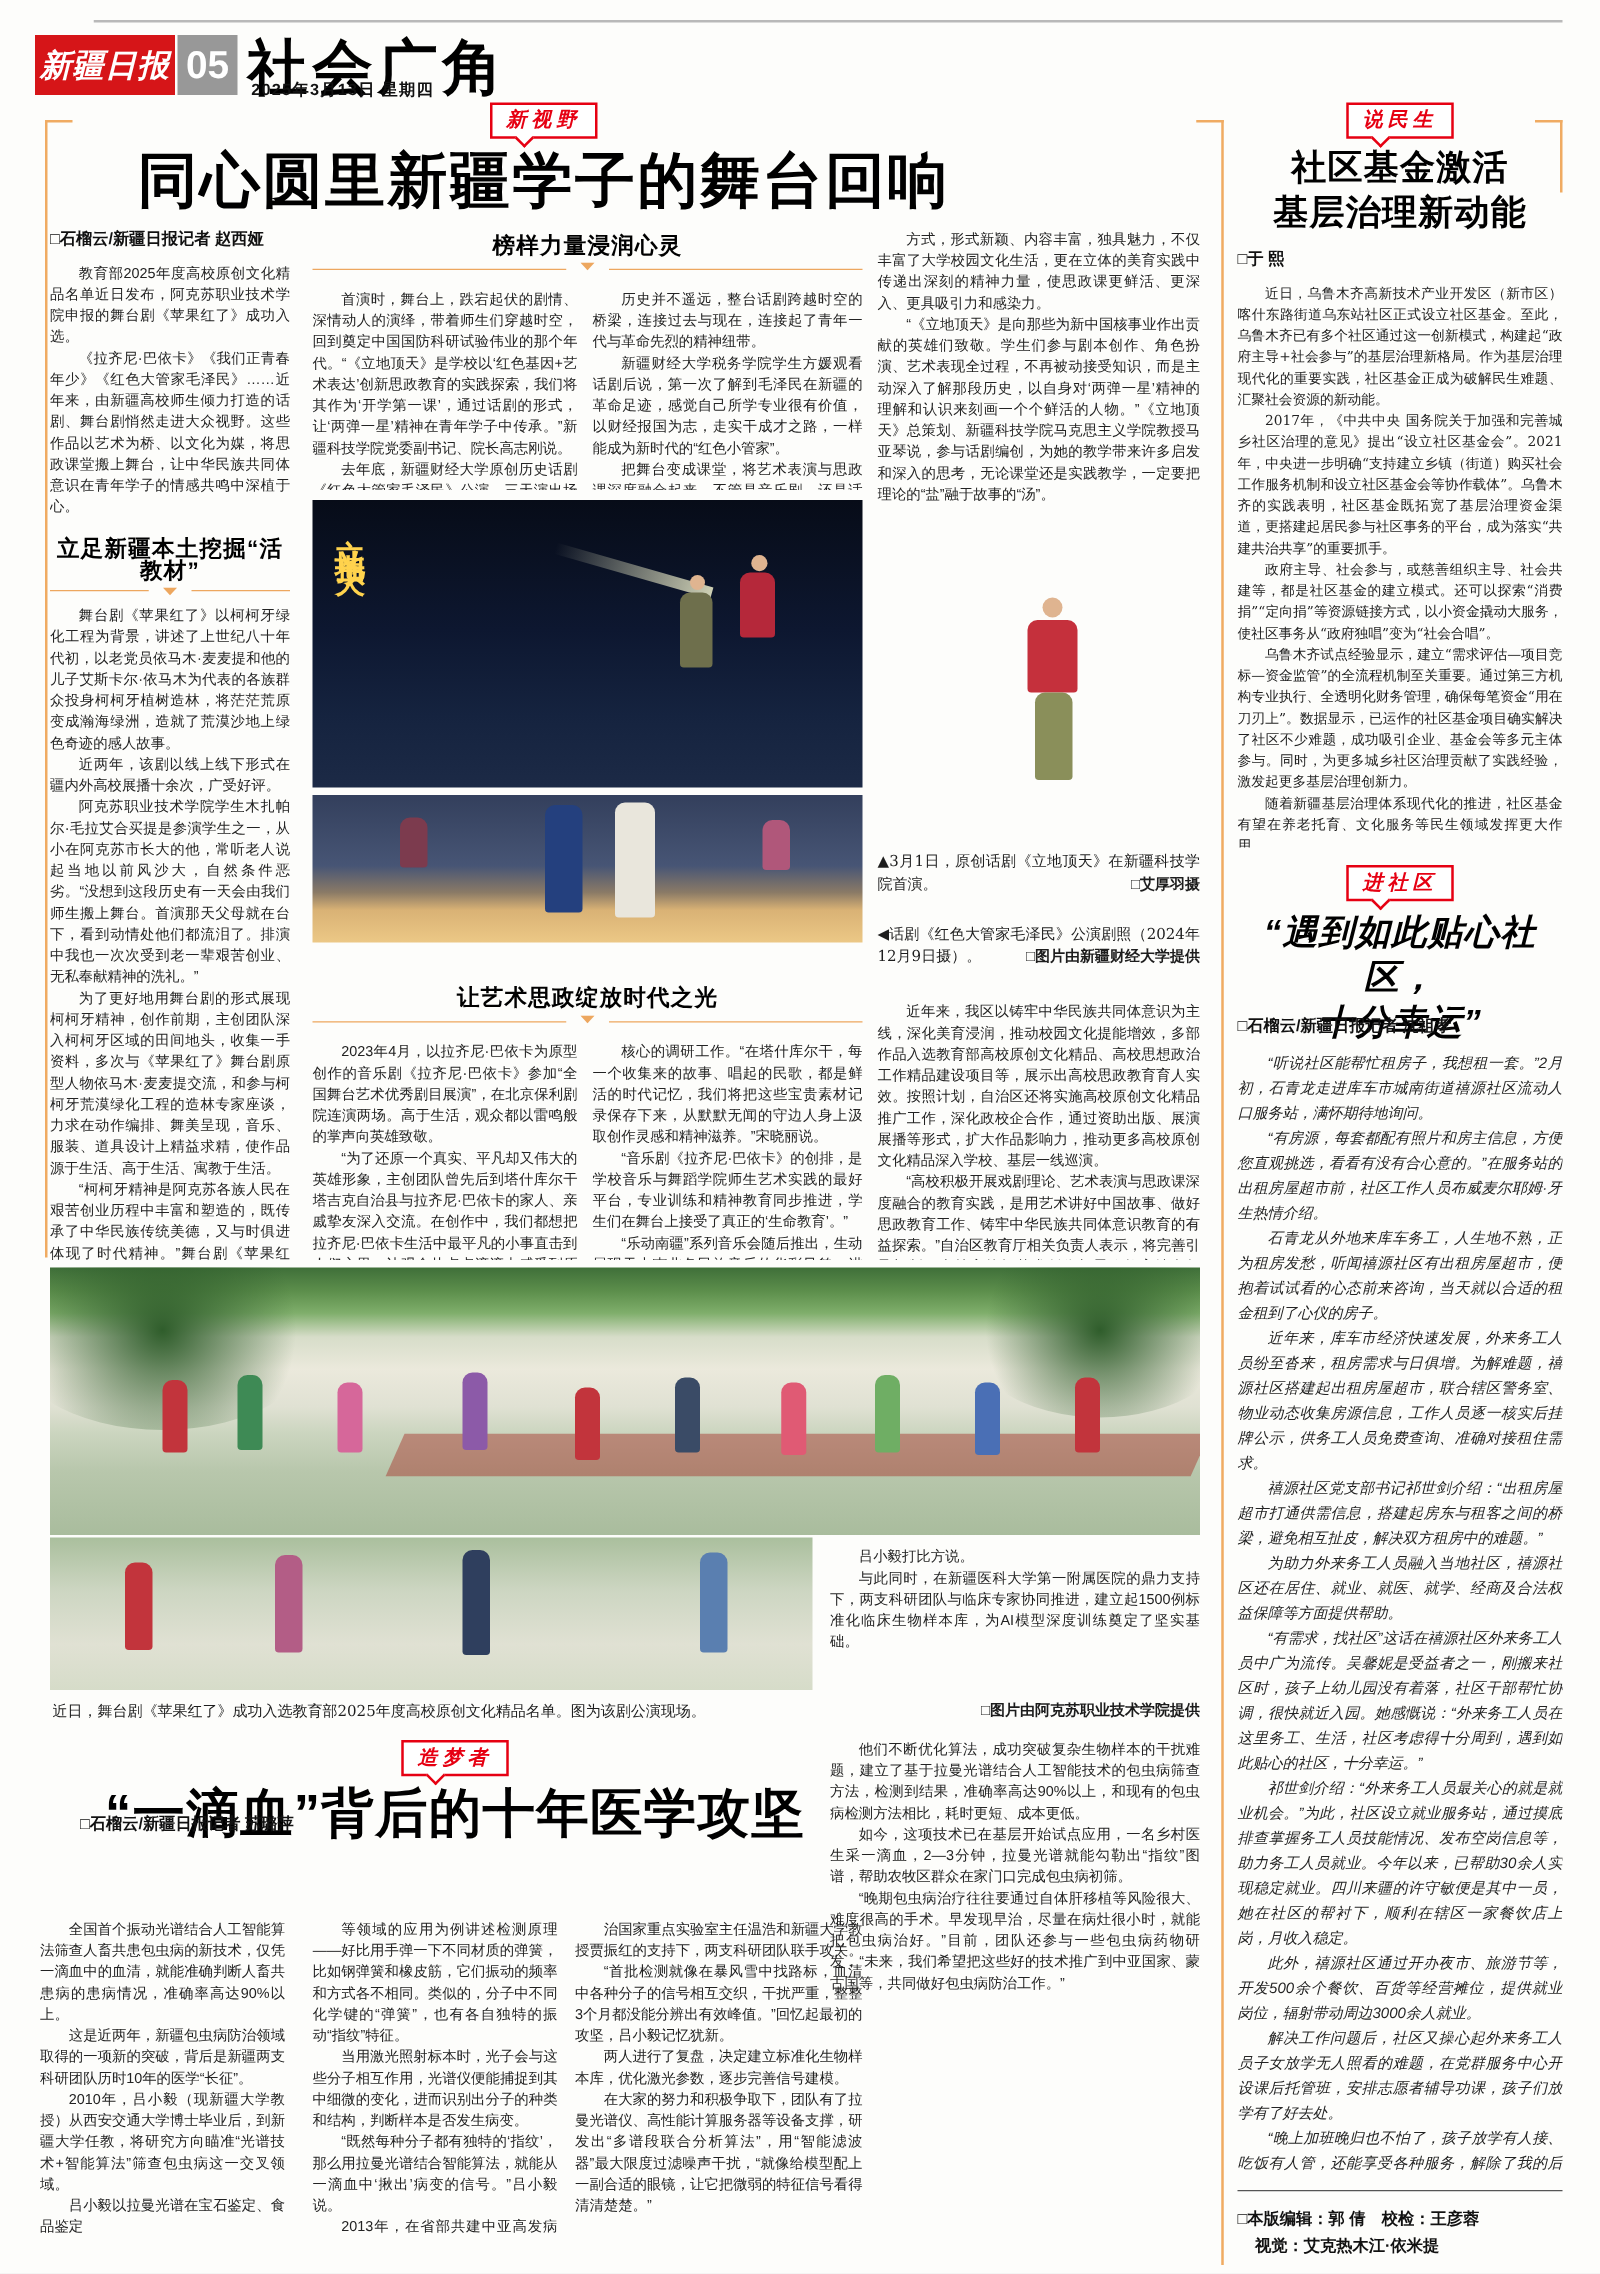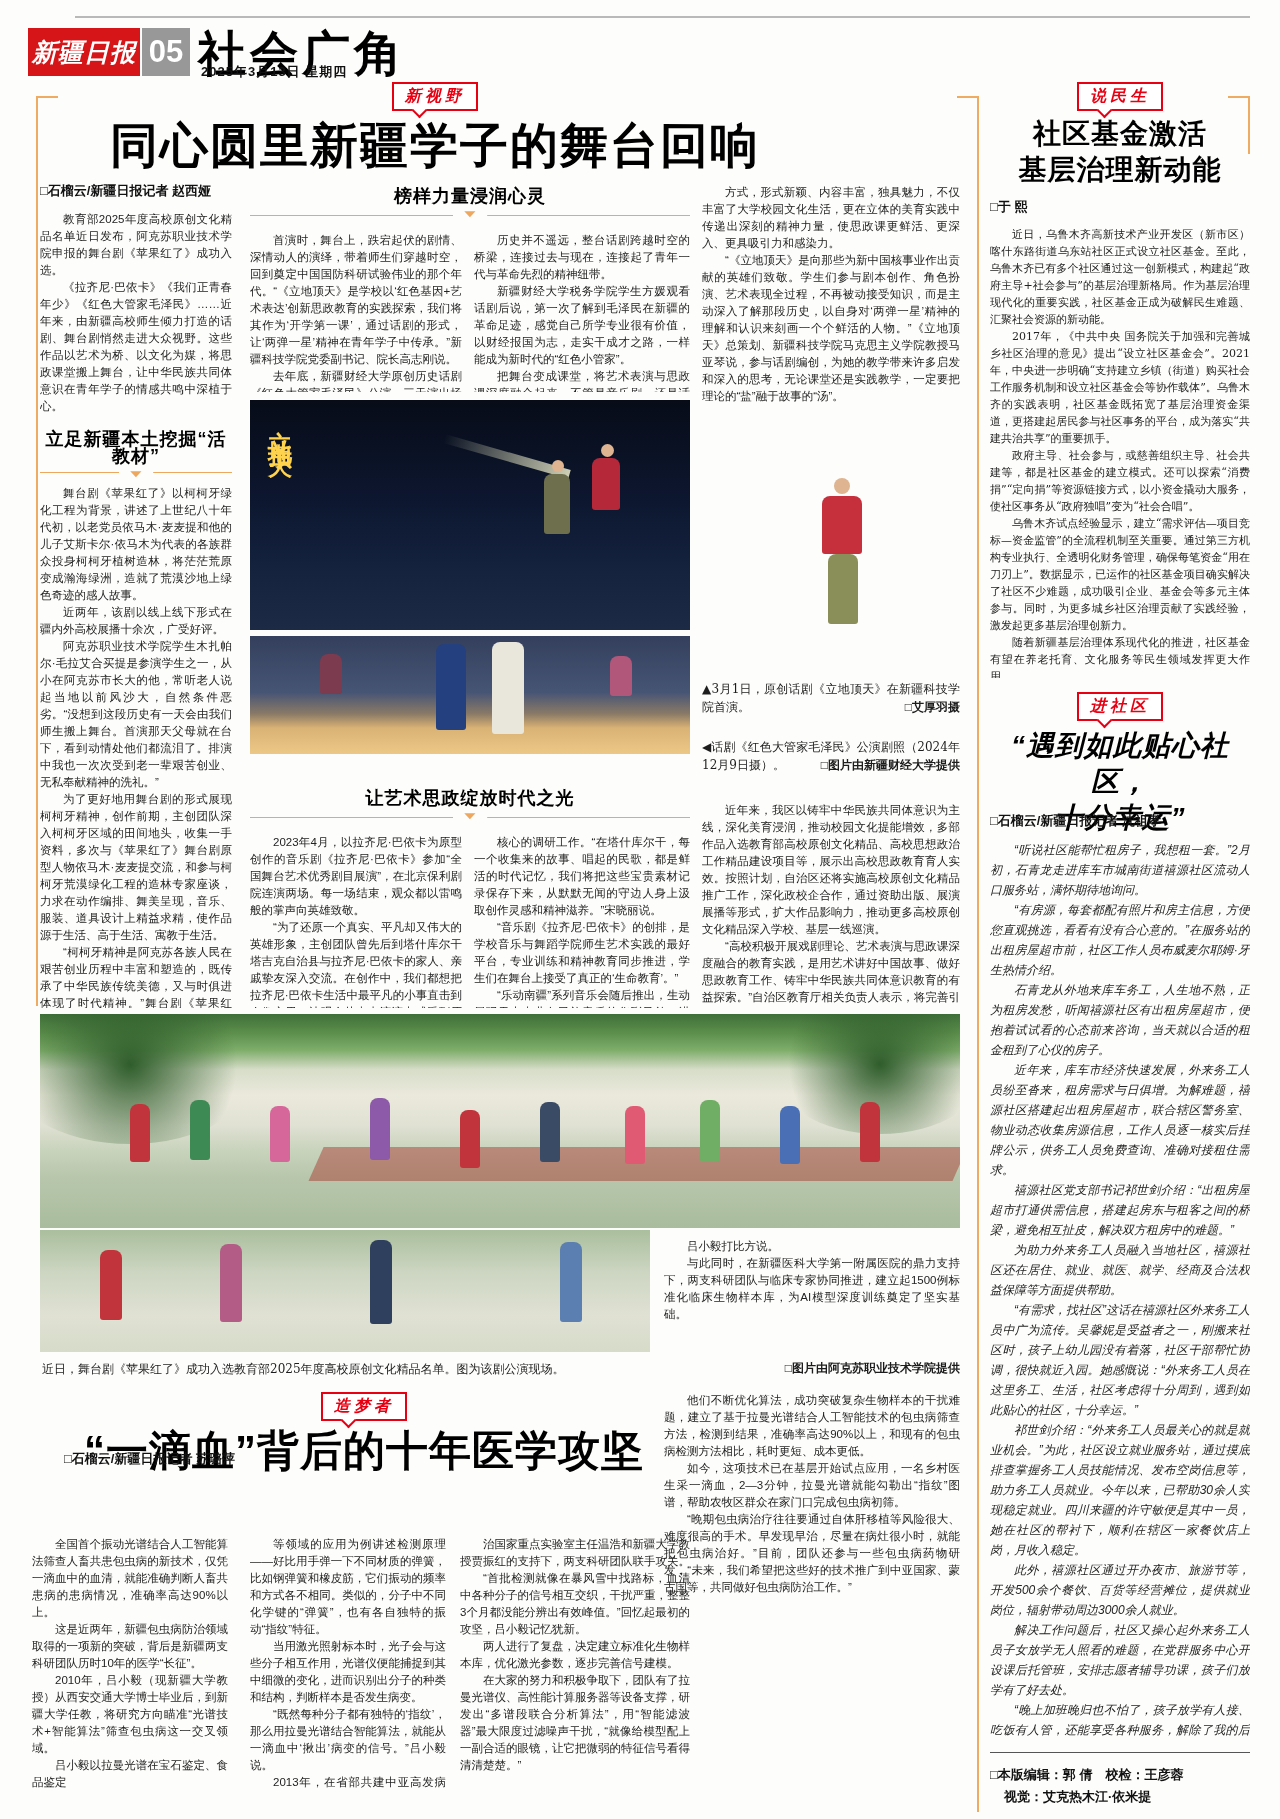--- a/index.html
+++ b/index.html
@@ -133,21 +133,21 @@
     <div class="fig" style="left:242px;top:6px;width:32px;height:92px;background:#e9e6dc;"></div>
     <div class="fig" style="left:70px;top:18px;width:22px;height:40px;background:#7c3b4e;"></div>
     <div class="fig" style="left:360px;top:20px;width:22px;height:40px;background:#b0577a;"></div>
   </div>
 
   <div class="abs" style="left:250px;top:786px;width:440px;">
     <div class="subhead">让艺术思政绽放时代之光</div>
     <div class="subrule"></div>
   </div>
   <div class="abs col" style="left:250px;top:834px;width:212px;height:174px;">
-      <p>2023年4月，以拉齐尼·巴依卡为原型创作的音乐剧《拉齐尼·巴依卡》参加“全国舞台艺术优秀剧目展演”，在北京保利剧院连演两场。每一场结束，观众都以雷鸣般的掌声向英雄致敬。</p>
+      <p>2023年4月，以拉齐尼·巴依卡为原型创作的音乐剧《拉齐尼·巴依卡》参加“全国舞台艺术优秀剧目展演”，在北京保利剧院连演两场。高于生活，观众都以雷鸣般的掌声向英雄致敬。</p>
       <p>“为了还原一个真实、平凡却又伟大的英雄形象，主创团队曾先后到塔什库尔干塔吉克自治县与拉齐尼·巴依卡的家人、亲戚挚友深入交流。在创作中，我们都想把拉齐尼·巴依卡生活中最平凡的小事直击到人们心里，让观众从点点滴滴中感受到原来英雄是这样的不平凡。”音乐剧主创人员、喀什大学音乐与舞蹈学院教师宋晓丽说，学生们以歌舞剧的形式传承拉齐尼·巴依卡的精神，专业素养和精神层面都收获了成长，弥足珍贵。</p>
     </div>
   <div class="abs col" style="left:474px;top:834px;width:216px;height:174px;">
       <p>核心的调研工作。“在塔什库尔干，每一个收集来的故事、唱起的民歌，都是鲜活的时代记忆，我们将把这些宝贵素材记录保存下来，从默默无闻的守边人身上汲取创作灵感和精神滋养。”宋晓丽说。</p>
       <p>“音乐剧《拉齐尼·巴依卡》的创排，是学校音乐与舞蹈学院师生艺术实践的最好平台，专业训练和精神教育同步推进，学生们在舞台上接受了真正的‘生命教育’。”</p>
       <p>“乐动南疆”系列音乐会随后推出，生动展现天山南北各民族音乐的华彩风貌，进一步创新探索演绎经典，实现“以美育人、以美化人、以美培元”的目标，持续讲好中国新疆故事。</p>
     </div>
 
   <div class="abs col" style="left:702px;top:184px;width:258px;height:270px;">
       <p>方式，形式新颖、内容丰富，独具魅力，不仅丰富了大学校园文化生活，更在立体的美育实践中传递出深刻的精神力量，使思政课更鲜活、更深入、更具吸引力和感染力。</p>

